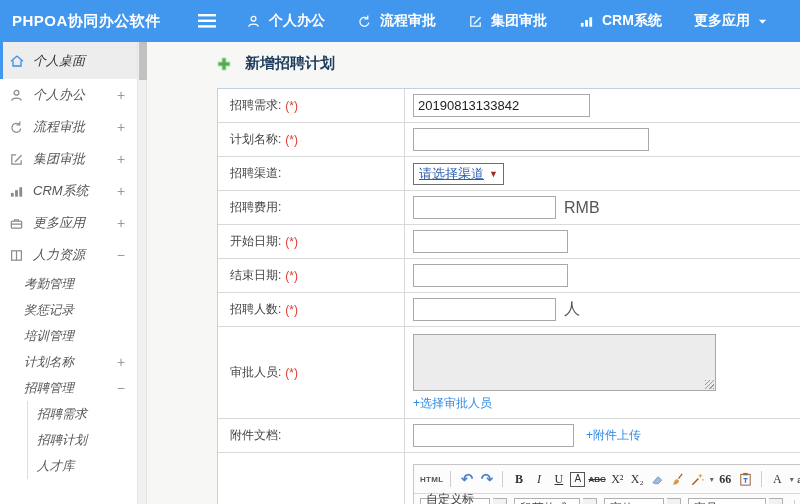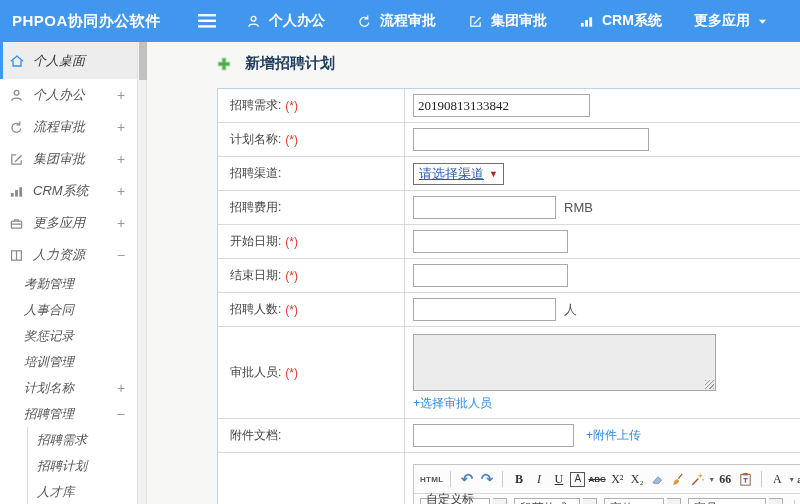--- a/index.html
+++ b/index.html
@@ -32,22 +32,22 @@
   .titlerow{display:flex;align-items:center;gap:14px;}
   .page-title{font-size:15px;font-weight:bold;color:#1e3c5c;}
   
   .ftable{margin-top:15px;width:730px;background:#fff;border:1px solid #bdd2e2;}
   .frow{display:flex;border-bottom:1px solid #d9d9d9;min-height:33px;}
   .frow:last-child{border-bottom:none;}
   .fl{width:187px;flex-shrink:0;border-right:1px solid #d9d9d9;display:flex;align-items:center;padding-left:12px;font-size:12px;color:#444;box-sizing:border-box;}
   .fl .req{color:#e23b2e;margin-left:4px;}
   .fr{flex:1;display:flex;align-items:center;padding:5px 0 5px 8px;font-size:12px;color:#555;}
   .fr.col{flex-direction:column;align-items:flex-start;justify-content:center;}
-  .finput{height:21px;border:1px solid #a9a9a9;font-size:13px;padding:0 4px;color:#222;font-family:Liberation Serif, serif;background:#fff;}
-  .suffix{margin-left:8px;color:#555;font-size:13px;text-align:center;}
+  .finput{height:21px;border:1px solid #a9a9a9;font-size:13px;padding:0 4px;color:#222;font-family:Liberation Sans, sans-serif;background:#fff;}
+  .suffix{margin-left:8px;color:#555;font-size:16px;text-align:center;}
   .flink{color:#2e8be6;font-size:12px;text-decoration:none;cursor:pointer;}
   .fselect{display:inline-flex;align-items:center;border:1px solid #6e6e6e;height:20px;padding:0 5px;background:#fff;gap:5px;cursor:pointer;}
   .fselect .sv{color:#2a5db0;text-decoration:underline;font-size:13px;}
   .fselect .sarrow{color:#9e2b25;font-size:9px;}
   .ftextarea{width:301px;height:55px;background:#ececec;border:1px solid #a9a9a9;position:relative;}
   .ftextarea::after{content:"";position:absolute;right:1px;bottom:1px;width:9px;height:9px;
     background:repeating-linear-gradient(135deg,#999 0 1px,transparent 1px 3px);}
   .tlink{margin-top:4px;}
   
   .editor-row{min-height:140px;}
@@ -198,23 +198,20 @@
           <path d="M8 3v10"></path>
         </svg>
       </span>
       <span>人力资源</span>
       <span class="expand">−</span>
     </div>
     <div class="side-item lvl1">
       <span>考勤管理</span>
     </div>
     <div class="side-item lvl1">
-      <span>人事合同</span>
-    </div>
-    <div class="side-item lvl1">
       <span>奖惩记录</span>
     </div>
     <div class="side-item lvl1">
       <span>培训管理</span>
     </div>
     <div class="side-item lvl1">
       <span>计划名称</span>
       <span class="expand">+</span>
     </div>
     <div class="side-item lvl1">

